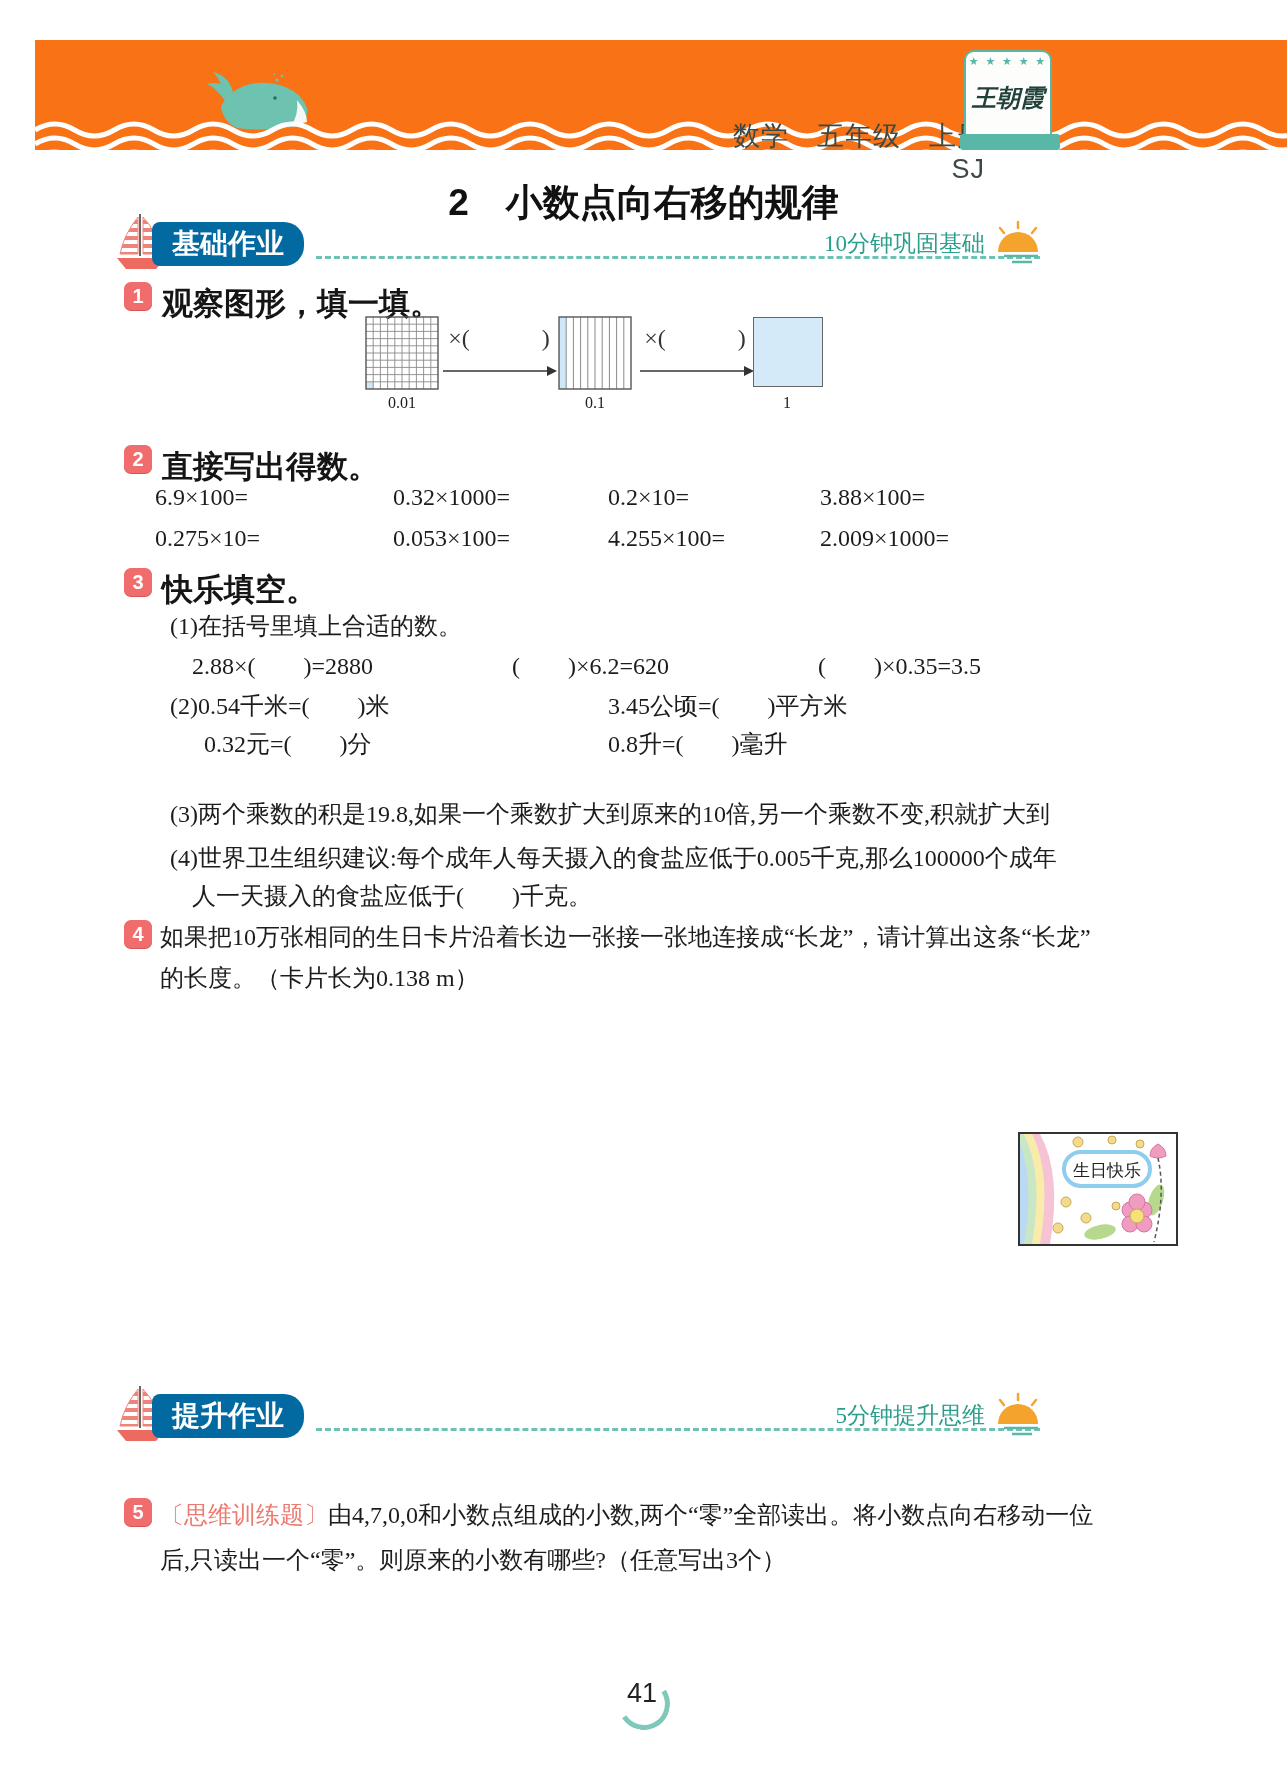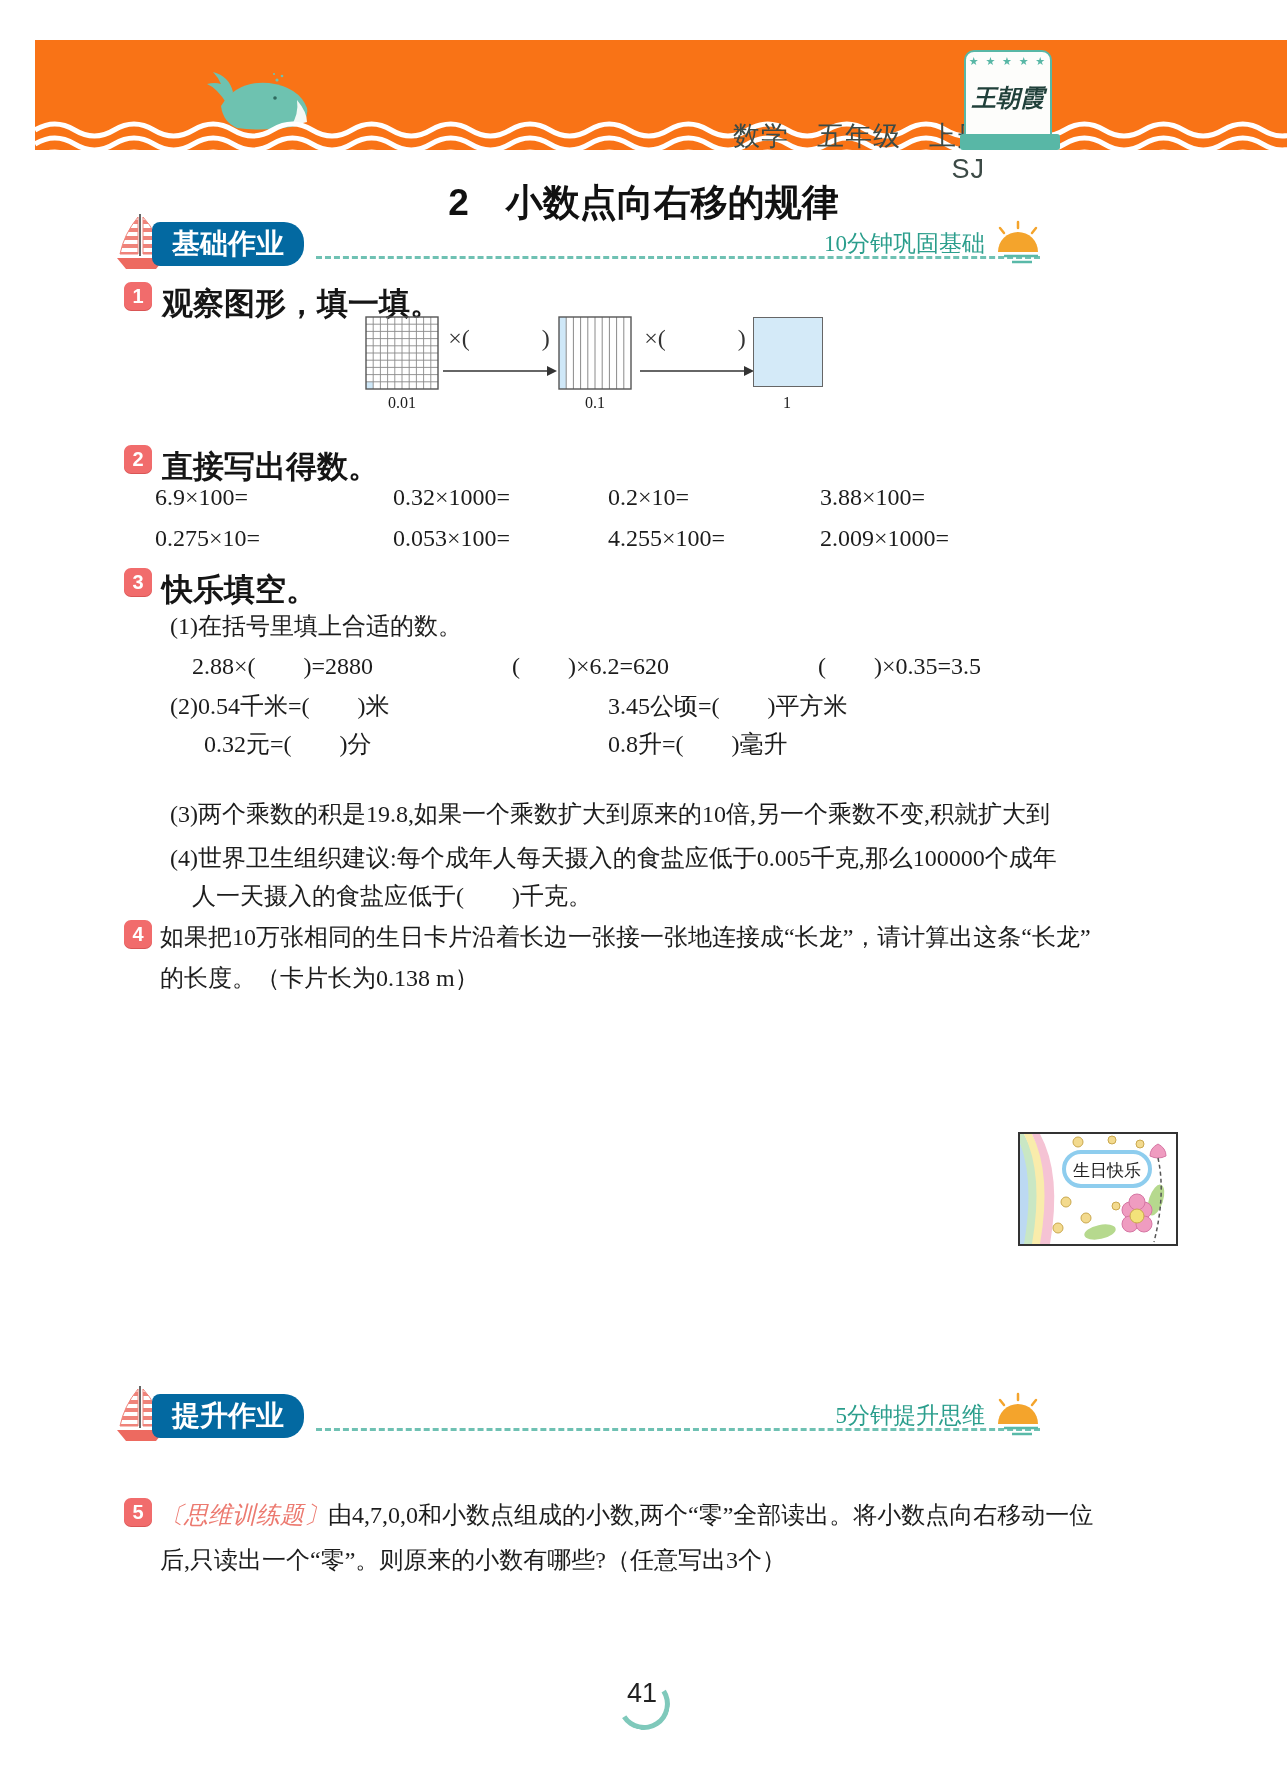--- a/index.html
+++ b/index.html
@@ -30,21 +30,21 @@
              text-align:right;}
   
   .qnum{position:absolute;width:28px;height:28px;background:#f16c6c;border-radius:7px;color:#fff;
         font-family:"Liberation Sans",sans-serif;font-weight:bold;font-size:20px;line-height:28px;
         text-align:center;box-shadow:0 1px 0 #d95555;}
   .qprompt{position:absolute;font-family:"Liberation Sans",sans-serif;font-weight:bold;
            font-size:31px;color:#151515;}
   .mtext{position:absolute;font-size:24px;color:#1c1c1c;}
   .mult{position:absolute;font-size:24px;color:#333;text-align:center;}
   .glabel{position:absolute;font-size:16px;color:#1c1c1c;text-align:center;}
-  .tag{color:#ec7a70;font-style:italic;}
+  .tag{color:#ec7a70;}
   
   .pagenum-wrap{position:absolute;left:612px;top:1676px;width:62px;height:62px;}
   .pagenum-arc{position:absolute;left:6px;top:2px;width:52px;height:52px;border-radius:50%;
                border:5px solid transparent;border-right-color:#7fc9bb;border-bottom-color:#7fc9bb;
                transform:rotate(12deg);box-sizing:border-box;}
   .pagenum{position:absolute;left:8px;top:2px;width:44px;text-align:center;font-size:27px;
            color:#222;font-family:"Liberation Sans",sans-serif;}
 </style>
 </head>
 <body>

